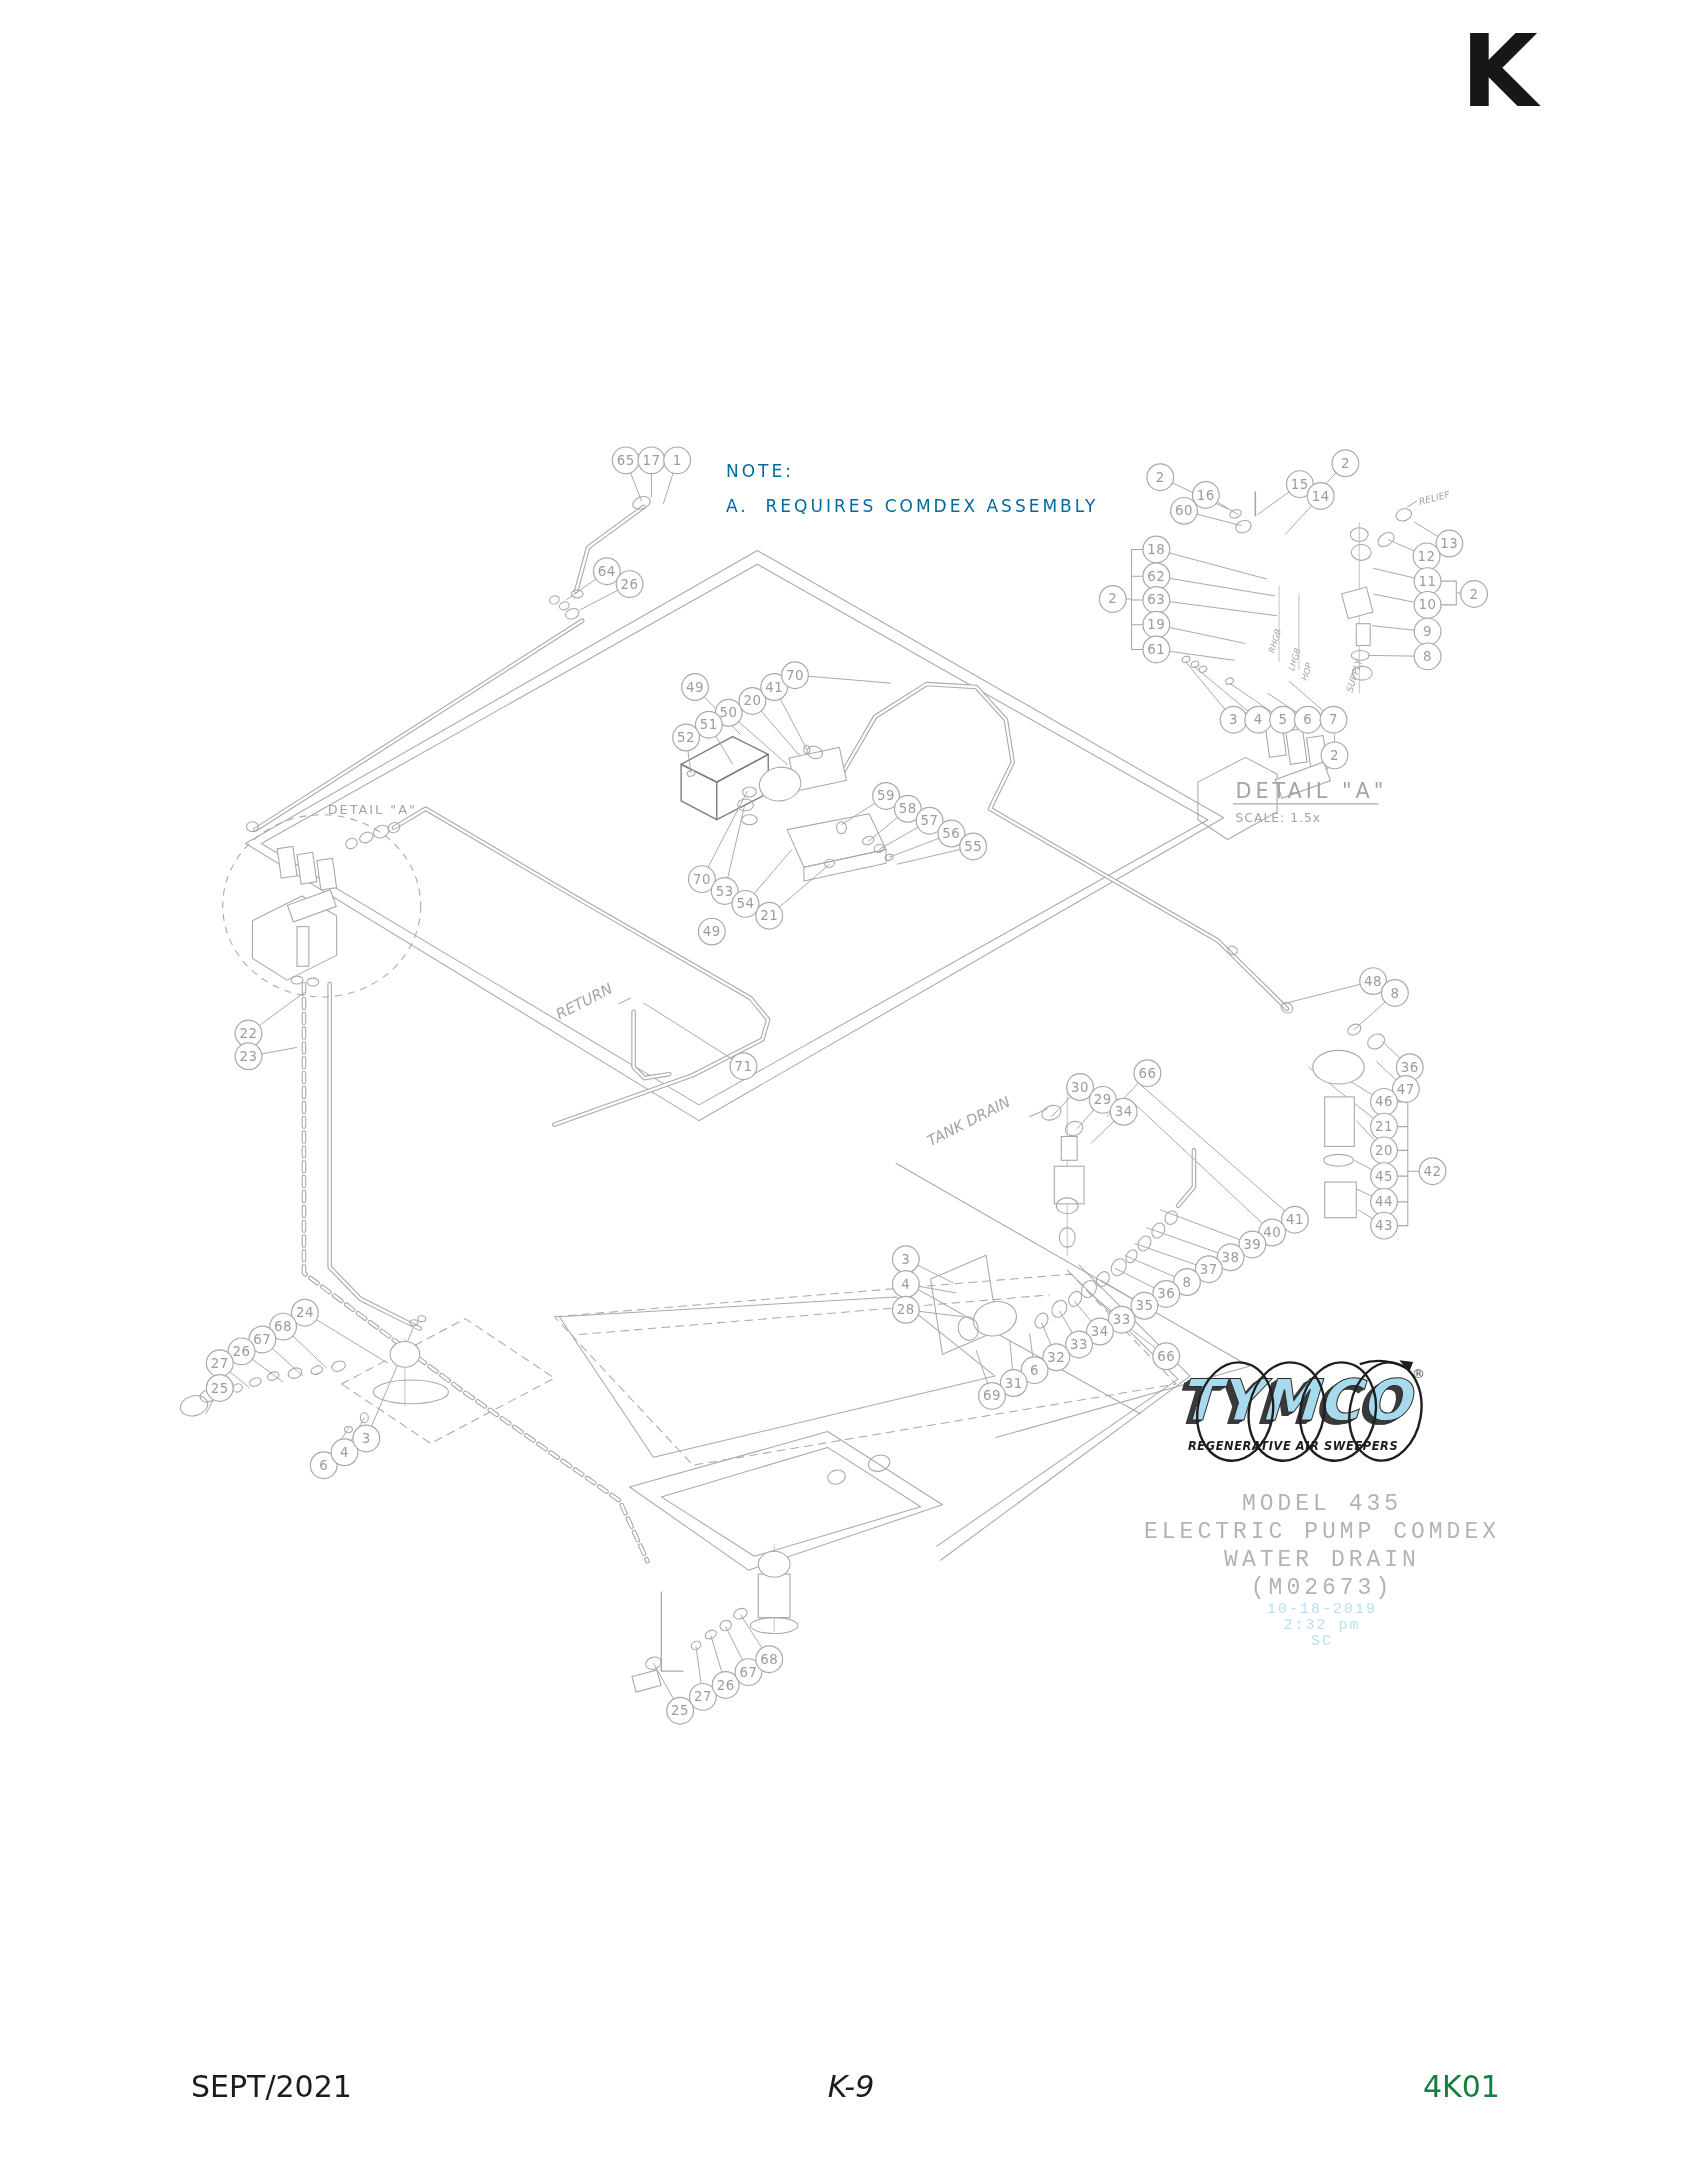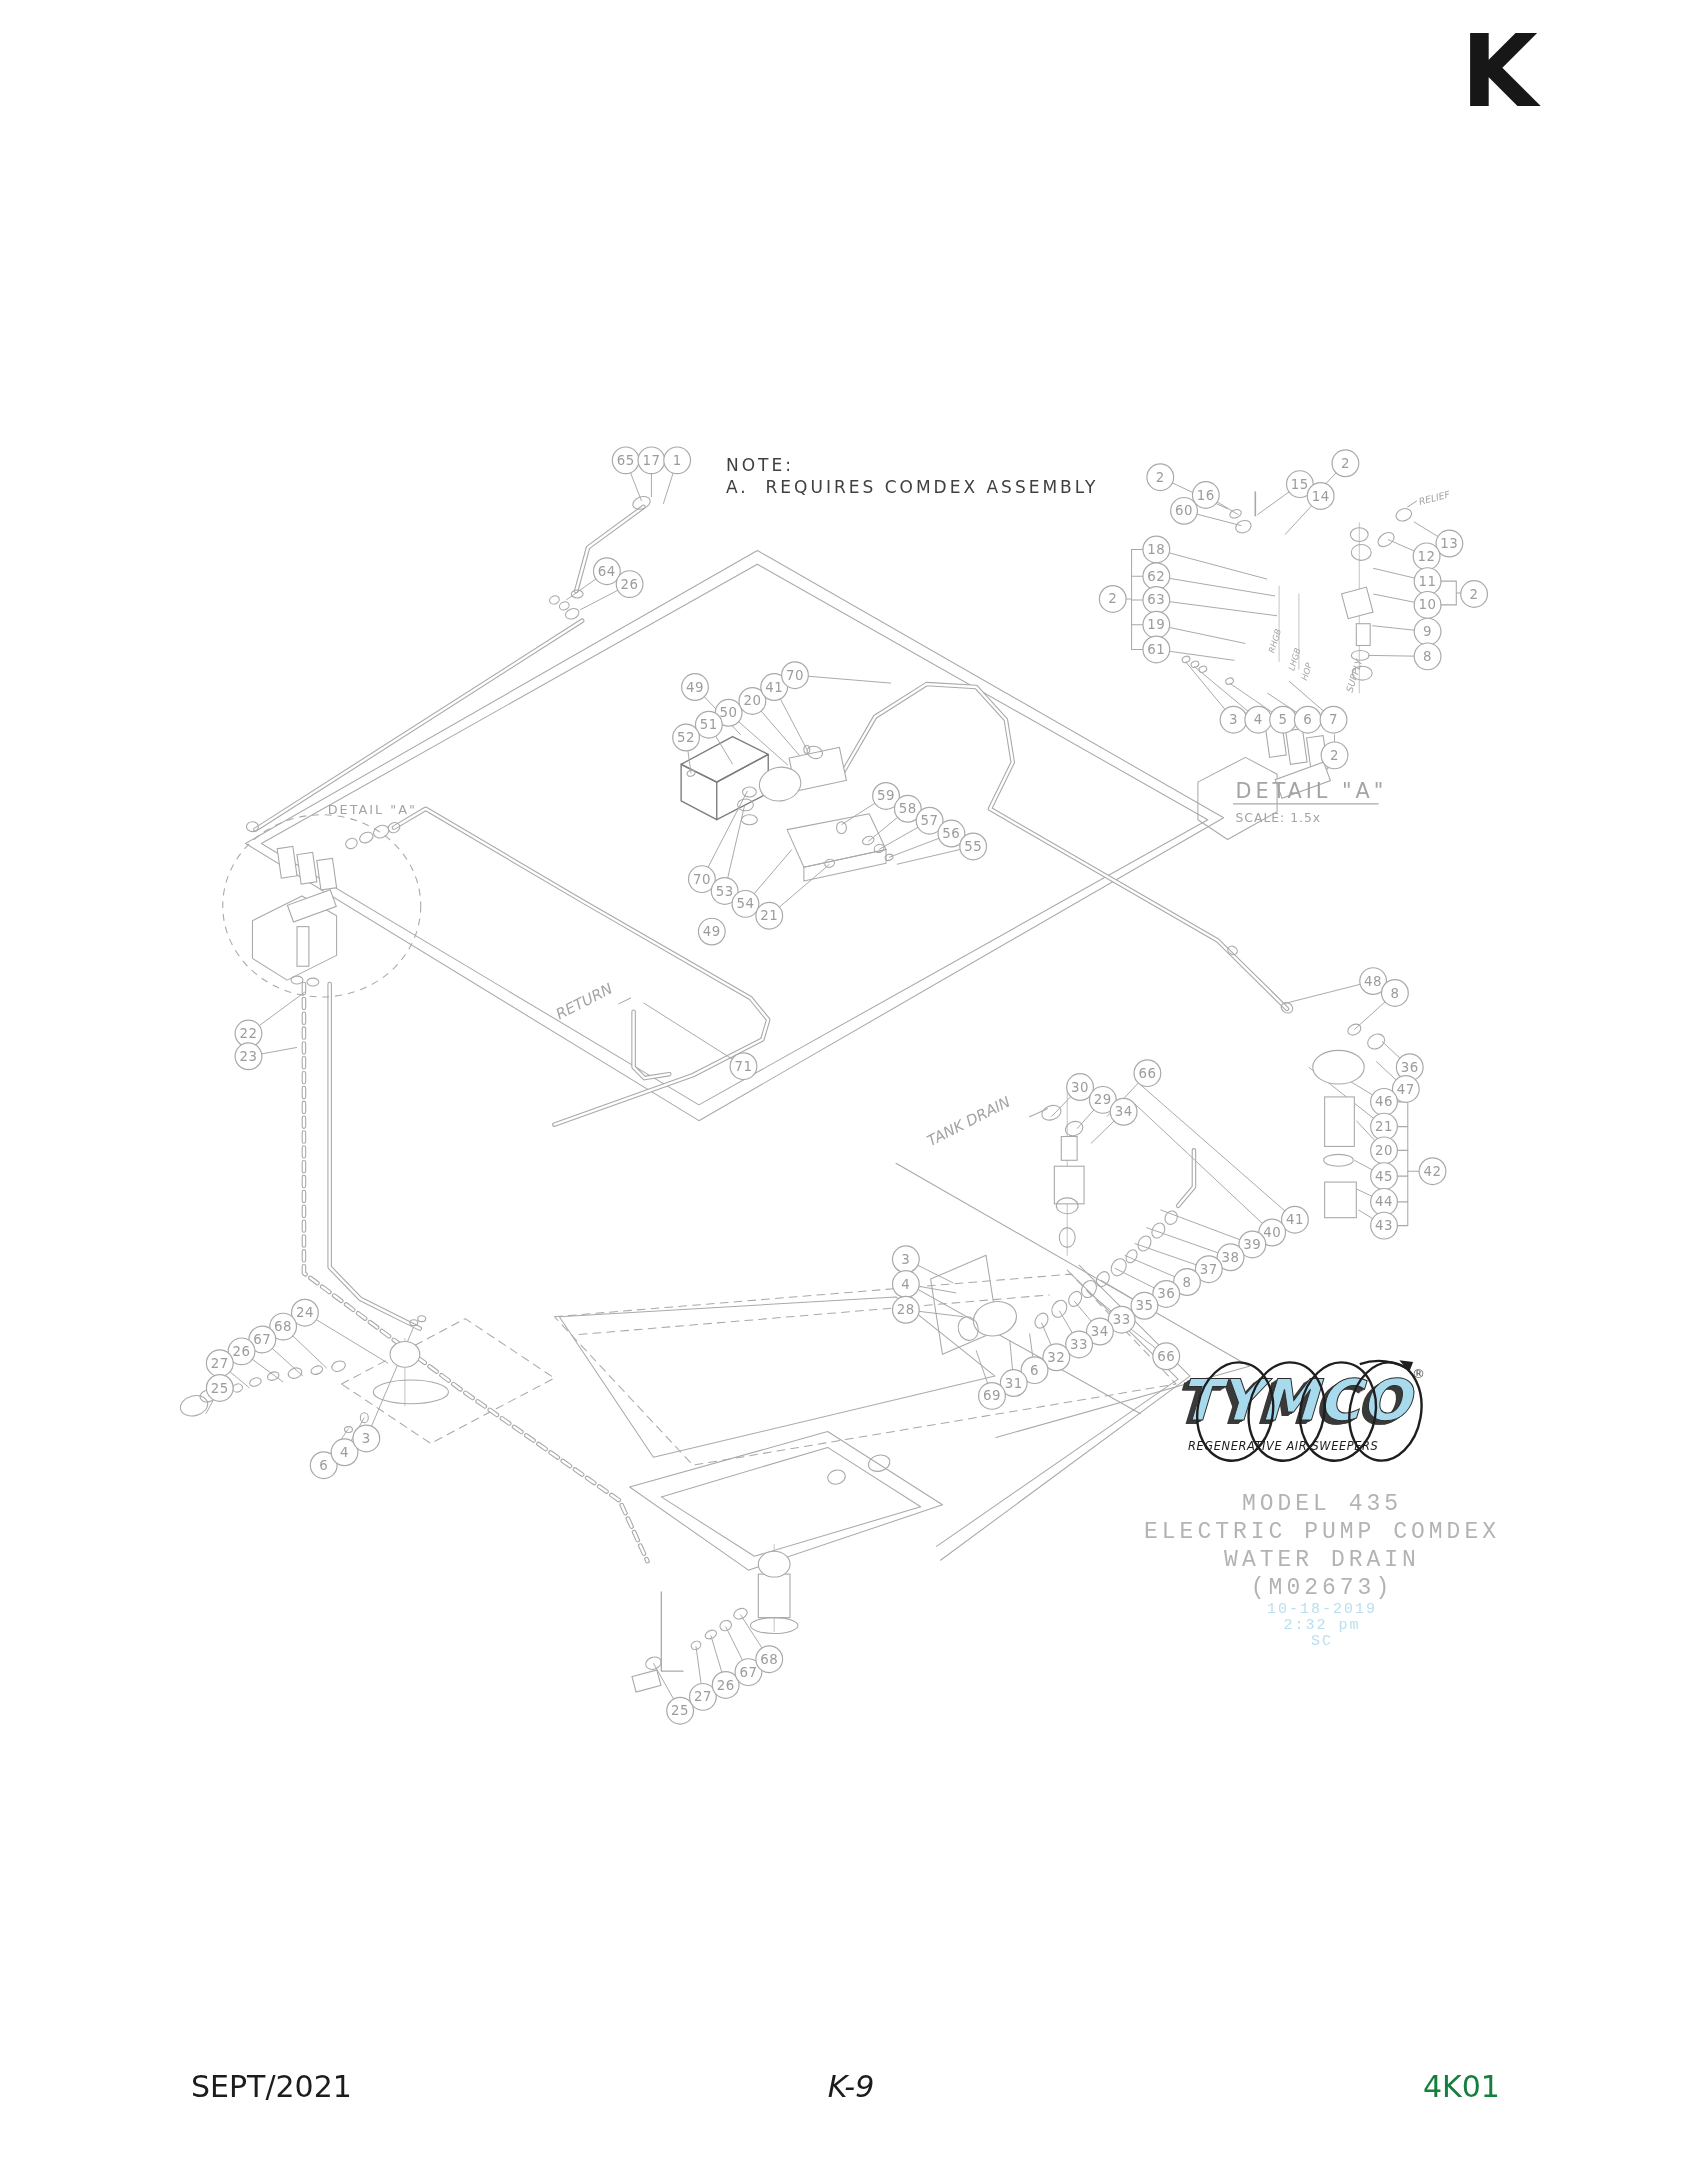--- a/index.html
+++ b/index.html
@@ -1,28 +1,28 @@
 <!DOCTYPE html>
 <html><head>
 <meta charset="utf-8">
 <style>
   html,body{margin:0;padding:0;background:#ffffff;}
   body{width:1683px;height:2178px;position:relative;font-family:"DejaVu Sans","Liberation Sans",sans-serif;overflow:hidden;}
   #canvas{position:absolute;left:0;top:0;}
   .abs{position:absolute;}
   #corner-letter{left:1461px;top:22px;font-size:99px;font-weight:bold;color:#171717;letter-spacing:0;line-height:1;}
-  #note-block{left:726px;top:454px;color:#404040;font-size:17px;letter-spacing:3px;line-height:22px;white-space:pre;}
+  #note-block{left:726px;top:454px;color:#0369a1;font-size:17px;letter-spacing:3px;line-height:35px;white-space:pre;}
   #note-item{margin-left:0px;}
   
   #logo-wrap{left:1166px;top:1364px;width:259px;height:115px;}
   #logo-text{position:absolute;left:18px;top:8px;font-size:57px;font-weight:bold;font-style:italic;color:#a8daee;transform:skewX(-6deg);letter-spacing:1px;line-height:1;
     text-shadow:-1px 1px 0 #3a3a3a,-2px 2px 0 #3a3a3a,-3px 2px 0 #3a3a3a,-4px 3px 0 #3a3a3a,-5px 4px 0 #3a3a3a,-6px 4px 0 #3a3a3a;
     -webkit-text-stroke:1px #2c2c2c;}
   #logo-reg{position:absolute;right:0px;top:2px;font-size:13px;color:#4a4a4a;}
-  #logo-tag{position:absolute;left:22px;top:75px;font-size:11.4px;font-weight:normal;font-style:italic;color:#1d1d1d;letter-spacing:0.6px;white-space:nowrap;}
+  #logo-tag{position:absolute;left:22px;top:75px;font-size:11.4px;font-weight:bold;font-style:italic;color:#1d1d1d;letter-spacing:0.6px;white-space:nowrap;}
   #logo-spiral{position:absolute;left:0;top:-14px;}
   #title-block{left:1109px;top:1490px;width:426px;text-align:center;color:#b3b3b3;font-family:Liberation Mono, monospace;}
   .tb-line{font-size:23px;letter-spacing:4px;line-height:28px;white-space:nowrap;}
   .stamp{color:#b9e0f0;font-size:15px;letter-spacing:2px;line-height:16px;}
   #footer-left{left:191px;top:2069px;font-size:30px;color:#1c1c1c;}
   #footer-center{left:752px;top:2069px;width:198px;text-align:center;font-size:30px;color:#1c1c1c;font-style:italic;}
   #footer-right{left:1423px;top:2069px;font-size:30px;color:#15803d;}
 </style>
 </head>
 <body>

